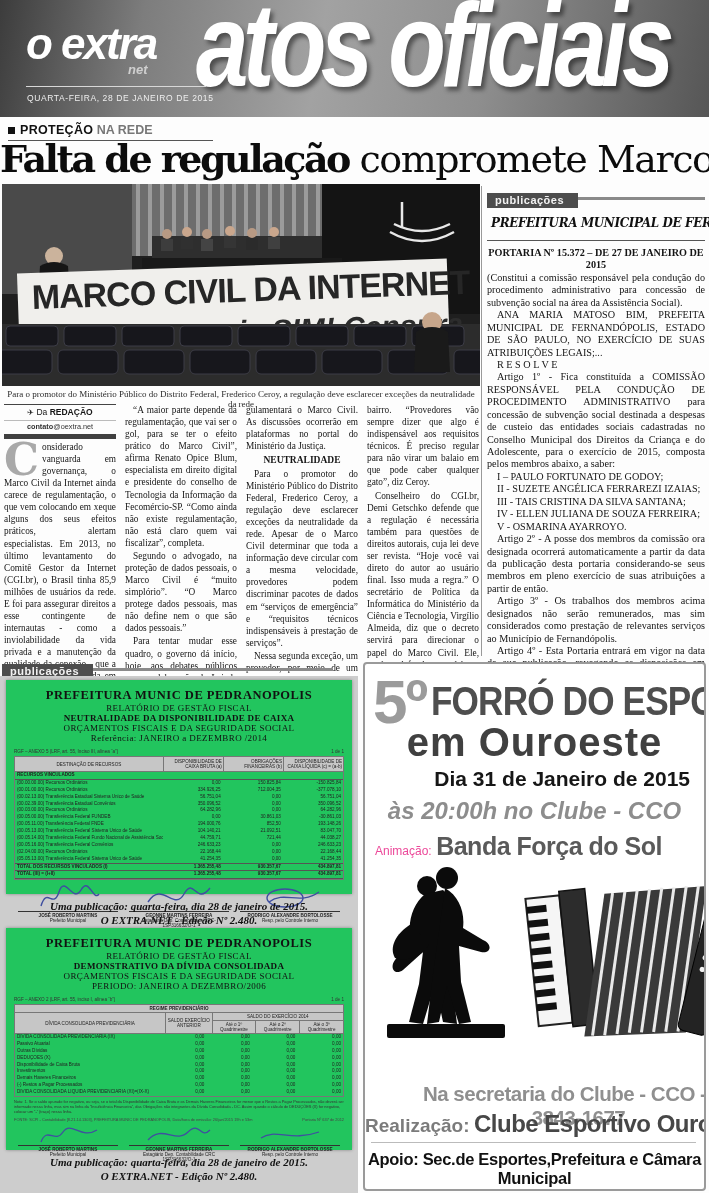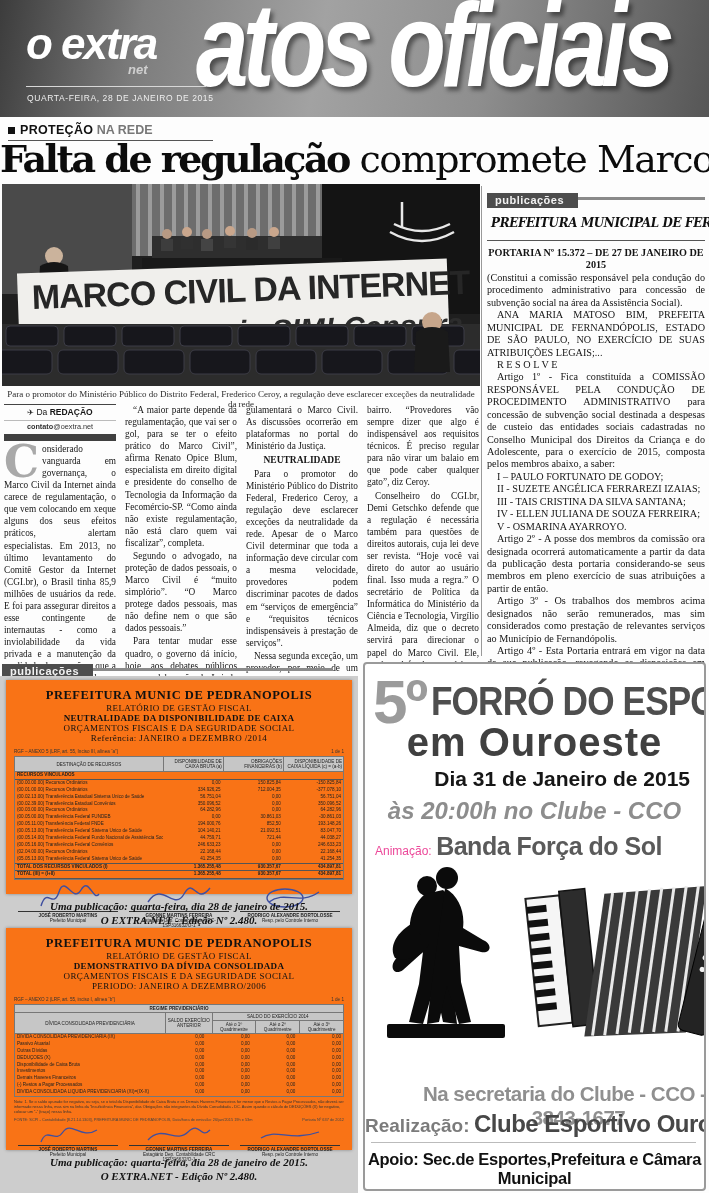--- a/index.html
+++ b/index.html
@@ -31,21 +31,21 @@
   .headline b{letter-spacing:-2.5px;}
   
   .photo{position:absolute;left:2px;top:184px;width:478px;height:202px;background:#222;}
   .caption{position:absolute;left:2px;top:389px;width:478px;text-align:center;
     font-size:9px;color:#2b2b2b;}
   
   .cols{position:absolute;left:4px;top:404px;width:476px;height:254px;display:flex;gap:9px;}
   .col{width:112px;font-size:9.3px;line-height:1.3;text-align:justify;color:#151515;}
   .col p{margin:0 0 1px 0;text-indent:8px;}
   .col p.noind{text-indent:0;}
-  .byline{border-top:1px solid #444;border-bottom:7px solid #404040;text-align:center;
+  .byline{border-top:1px solid #444;border-bottom:5px solid #404040;text-align:center;
     font-family:"Liberation Sans",sans-serif;font-size:8.5px;padding:2px 0;margin-bottom:2px;}
   .byline .mail{display:block;border-top:1px solid #bbb;margin-top:2px;padding-top:1px;
     font-size:7.3px;color:#333;}
   .dropcap{float:left;font-size:44px;line-height:34px;color:#a9a9a9;font-weight:bold;
     margin:2px 3px 0 0;font-family:"DejaVu Serif",serif;}
   .subhead{text-align:center;font-weight:bold;font-size:9.5px;margin:2px 0 1px 0;}
   .vrule{position:absolute;left:481px;top:186px;height:470px;border-left:1px solid #999;}
   
   .pubtag{position:absolute;height:16px;font-family:"Liberation Sans",sans-serif;}
   .pubtag .bar{display:inline-block;background:#4d4d4d;color:#f2f2f2;font-weight:bold;
@@ -57,21 +57,21 @@
   .fern-title{font-style:italic;font-weight:bold;font-size:13px;letter-spacing:-.4px;
     font-family:"DejaVu Serif",serif;white-space:nowrap;transform:scaleX(.92);transform-origin:left;}
   .fern-body{margin-top:6px;font-size:10.2px;line-height:1.22;text-align:justify;color:#141414;}
   .fern-body p{margin:0;text-indent:10px;}
   .fern-body p.c{text-align:center;text-indent:0;font-weight:bold;}
   .fern-body p.nf{text-indent:0;}
   .fern-body .mem{text-indent:10px;}
   .pubfoot{font-style:italic;font-weight:bold;text-align:center;font-size:9.8px;margin-top:1px;}
   
   .docpanel{position:absolute;left:0px;top:676px;width:358px;height:517px;background:#cdcdcd;}
-  .docpage{position:absolute;background:#f97316;box-shadow:0 0 3px rgba(0,0,0,.35);}
+  .docpage{position:absolute;background:#22c55e;box-shadow:0 0 3px rgba(0,0,0,.35);}
   .d-h1{text-align:center;font-weight:bold;font-size:12.5px;letter-spacing:.5px;margin-top:8px;}
   .d-h2{text-align:center;font-size:9px;letter-spacing:.4px;}
   .d-h2b{text-align:center;font-weight:bold;font-size:9px;letter-spacing:.3px;}
   .d-tiny{font-family:"Liberation Sans",sans-serif;font-size:4.6px;color:#333;}
   .d-meta{display:flex;justify-content:space-between;padding:0 8px;margin-top:6px;}
   .dtable{margin:2px 8px 0 8px;font-family:"Liberation Sans",sans-serif;font-size:4.6px;color:#222;
     border:0.5px solid #777;}
   .dtable .hd{display:flex;background:#c6c6c6;border-bottom:0.5px solid #777;text-align:center;
     font-size:4.6px;align-items:stretch;}
   .dtable .hd div{padding:2px 1px;border-right:0.5px solid #777;display:flex;align-items:center;justify-content:center;}

